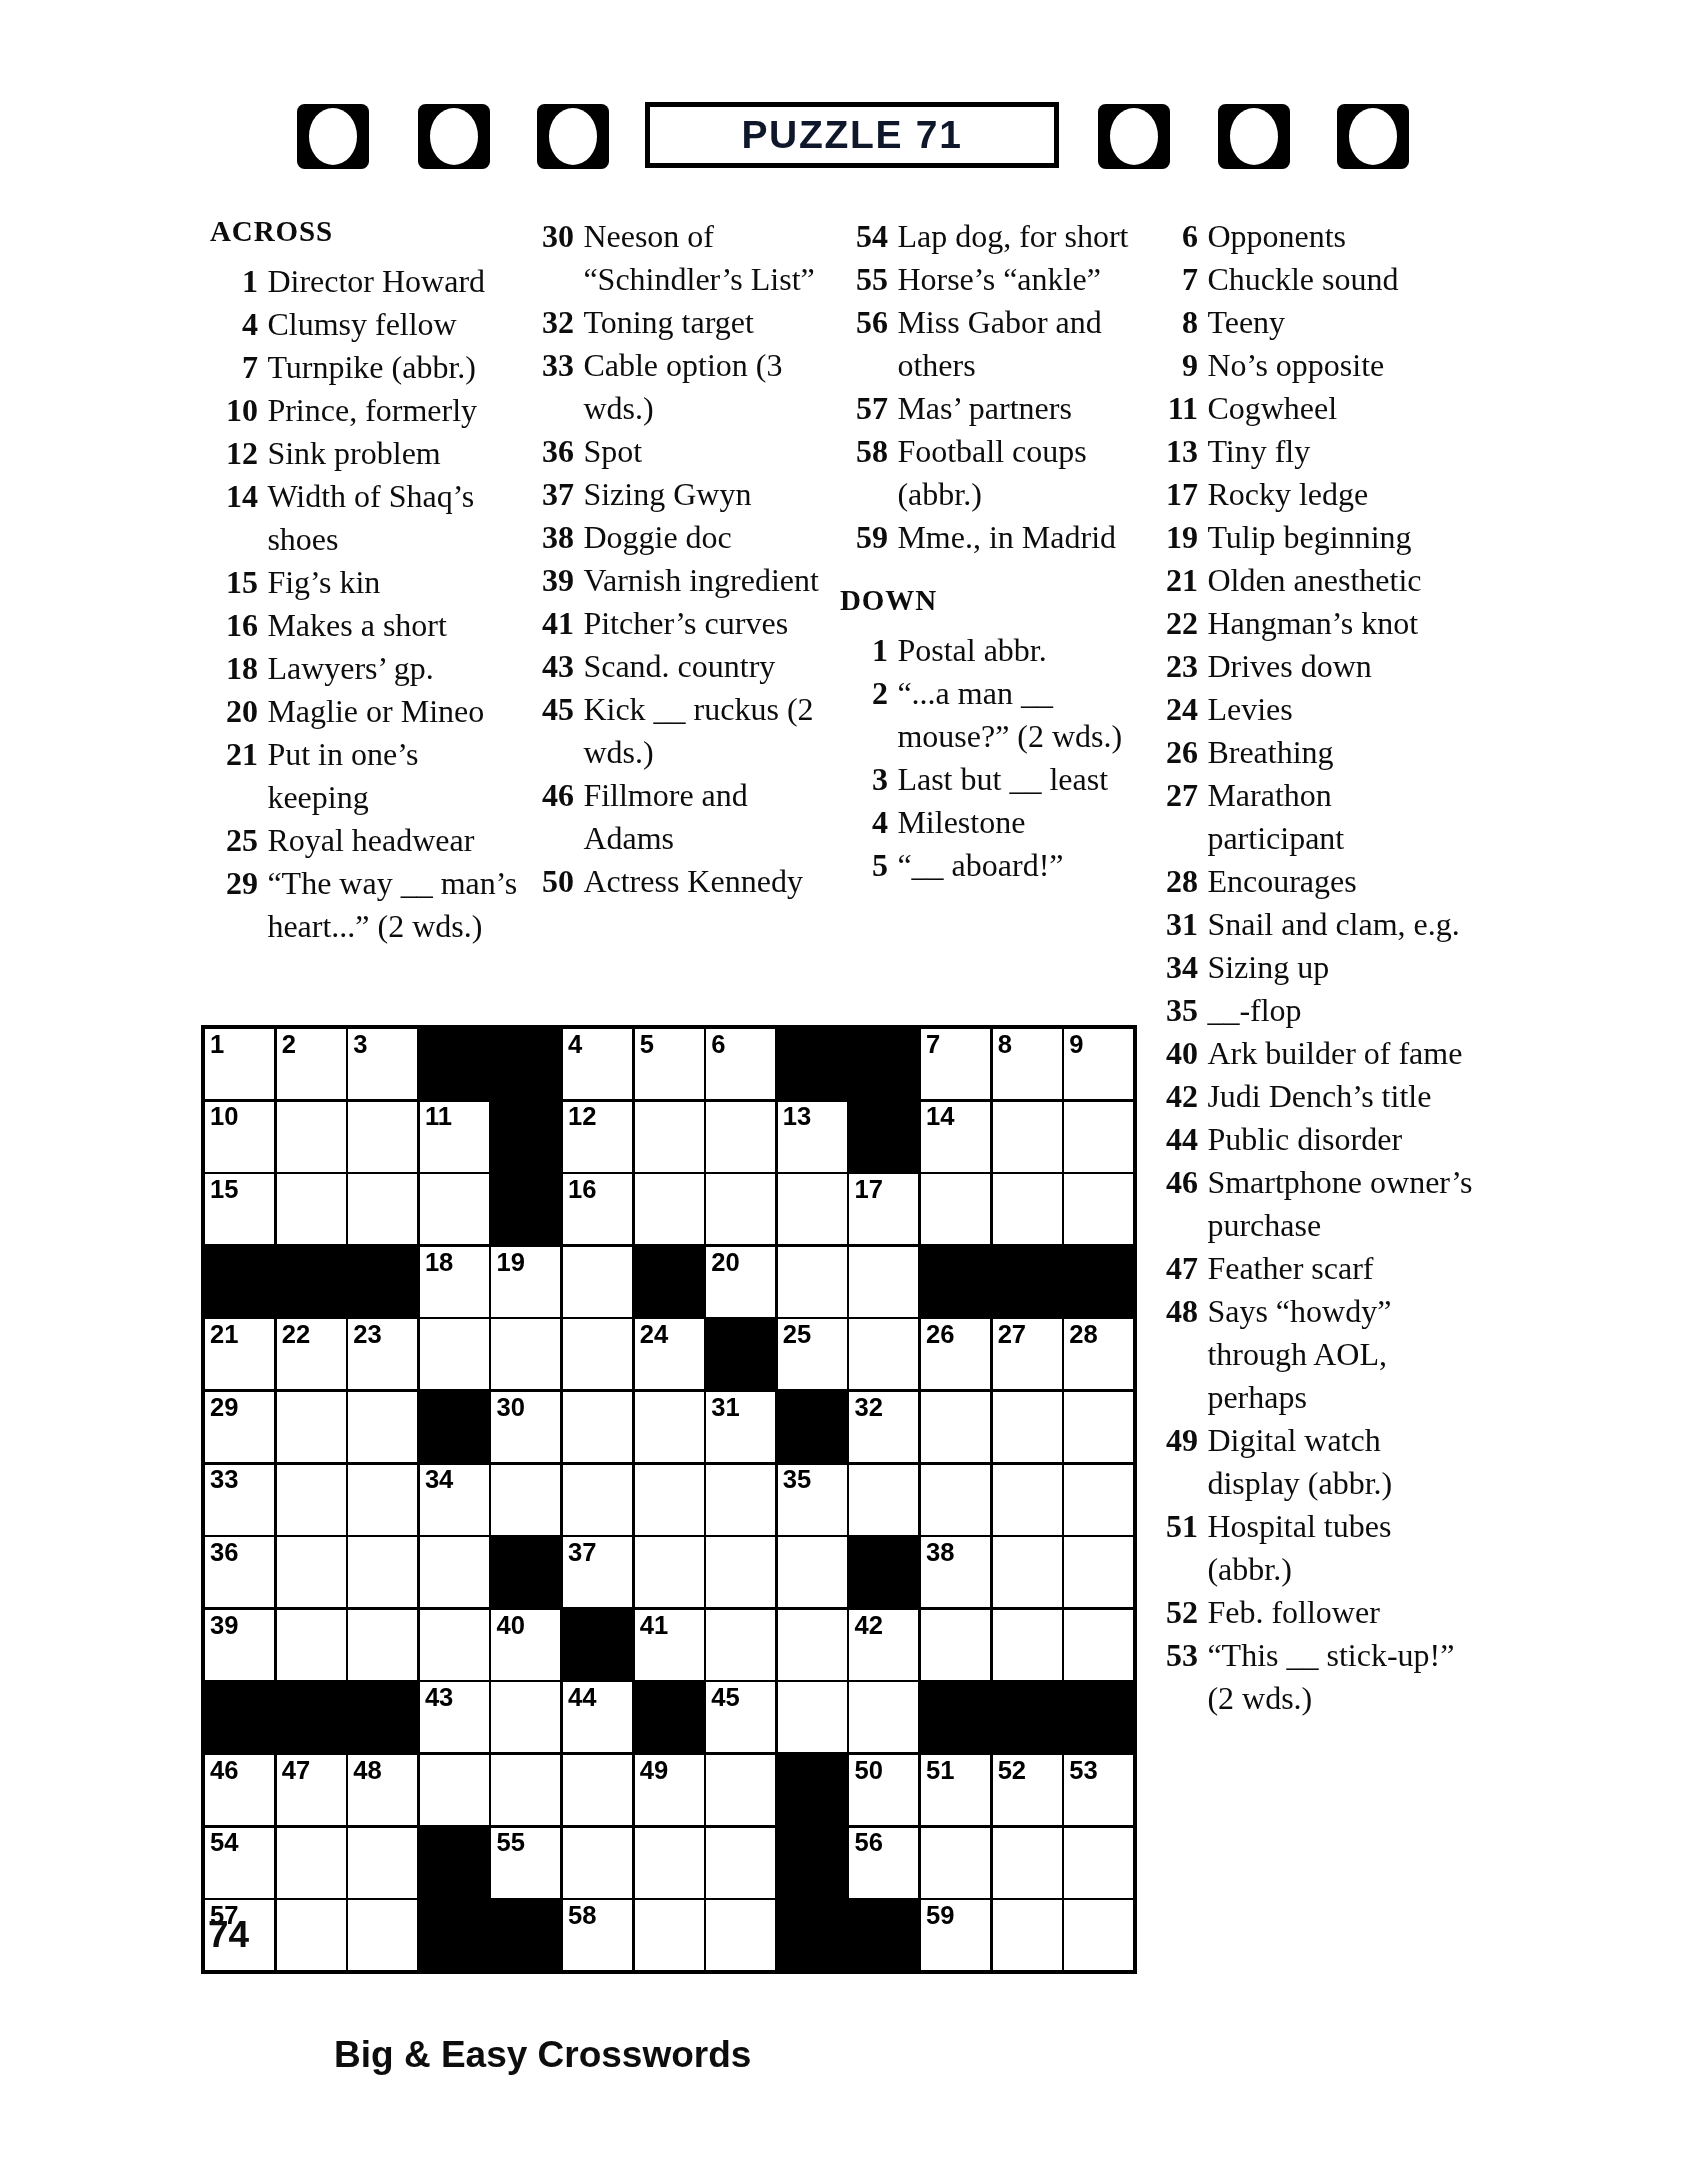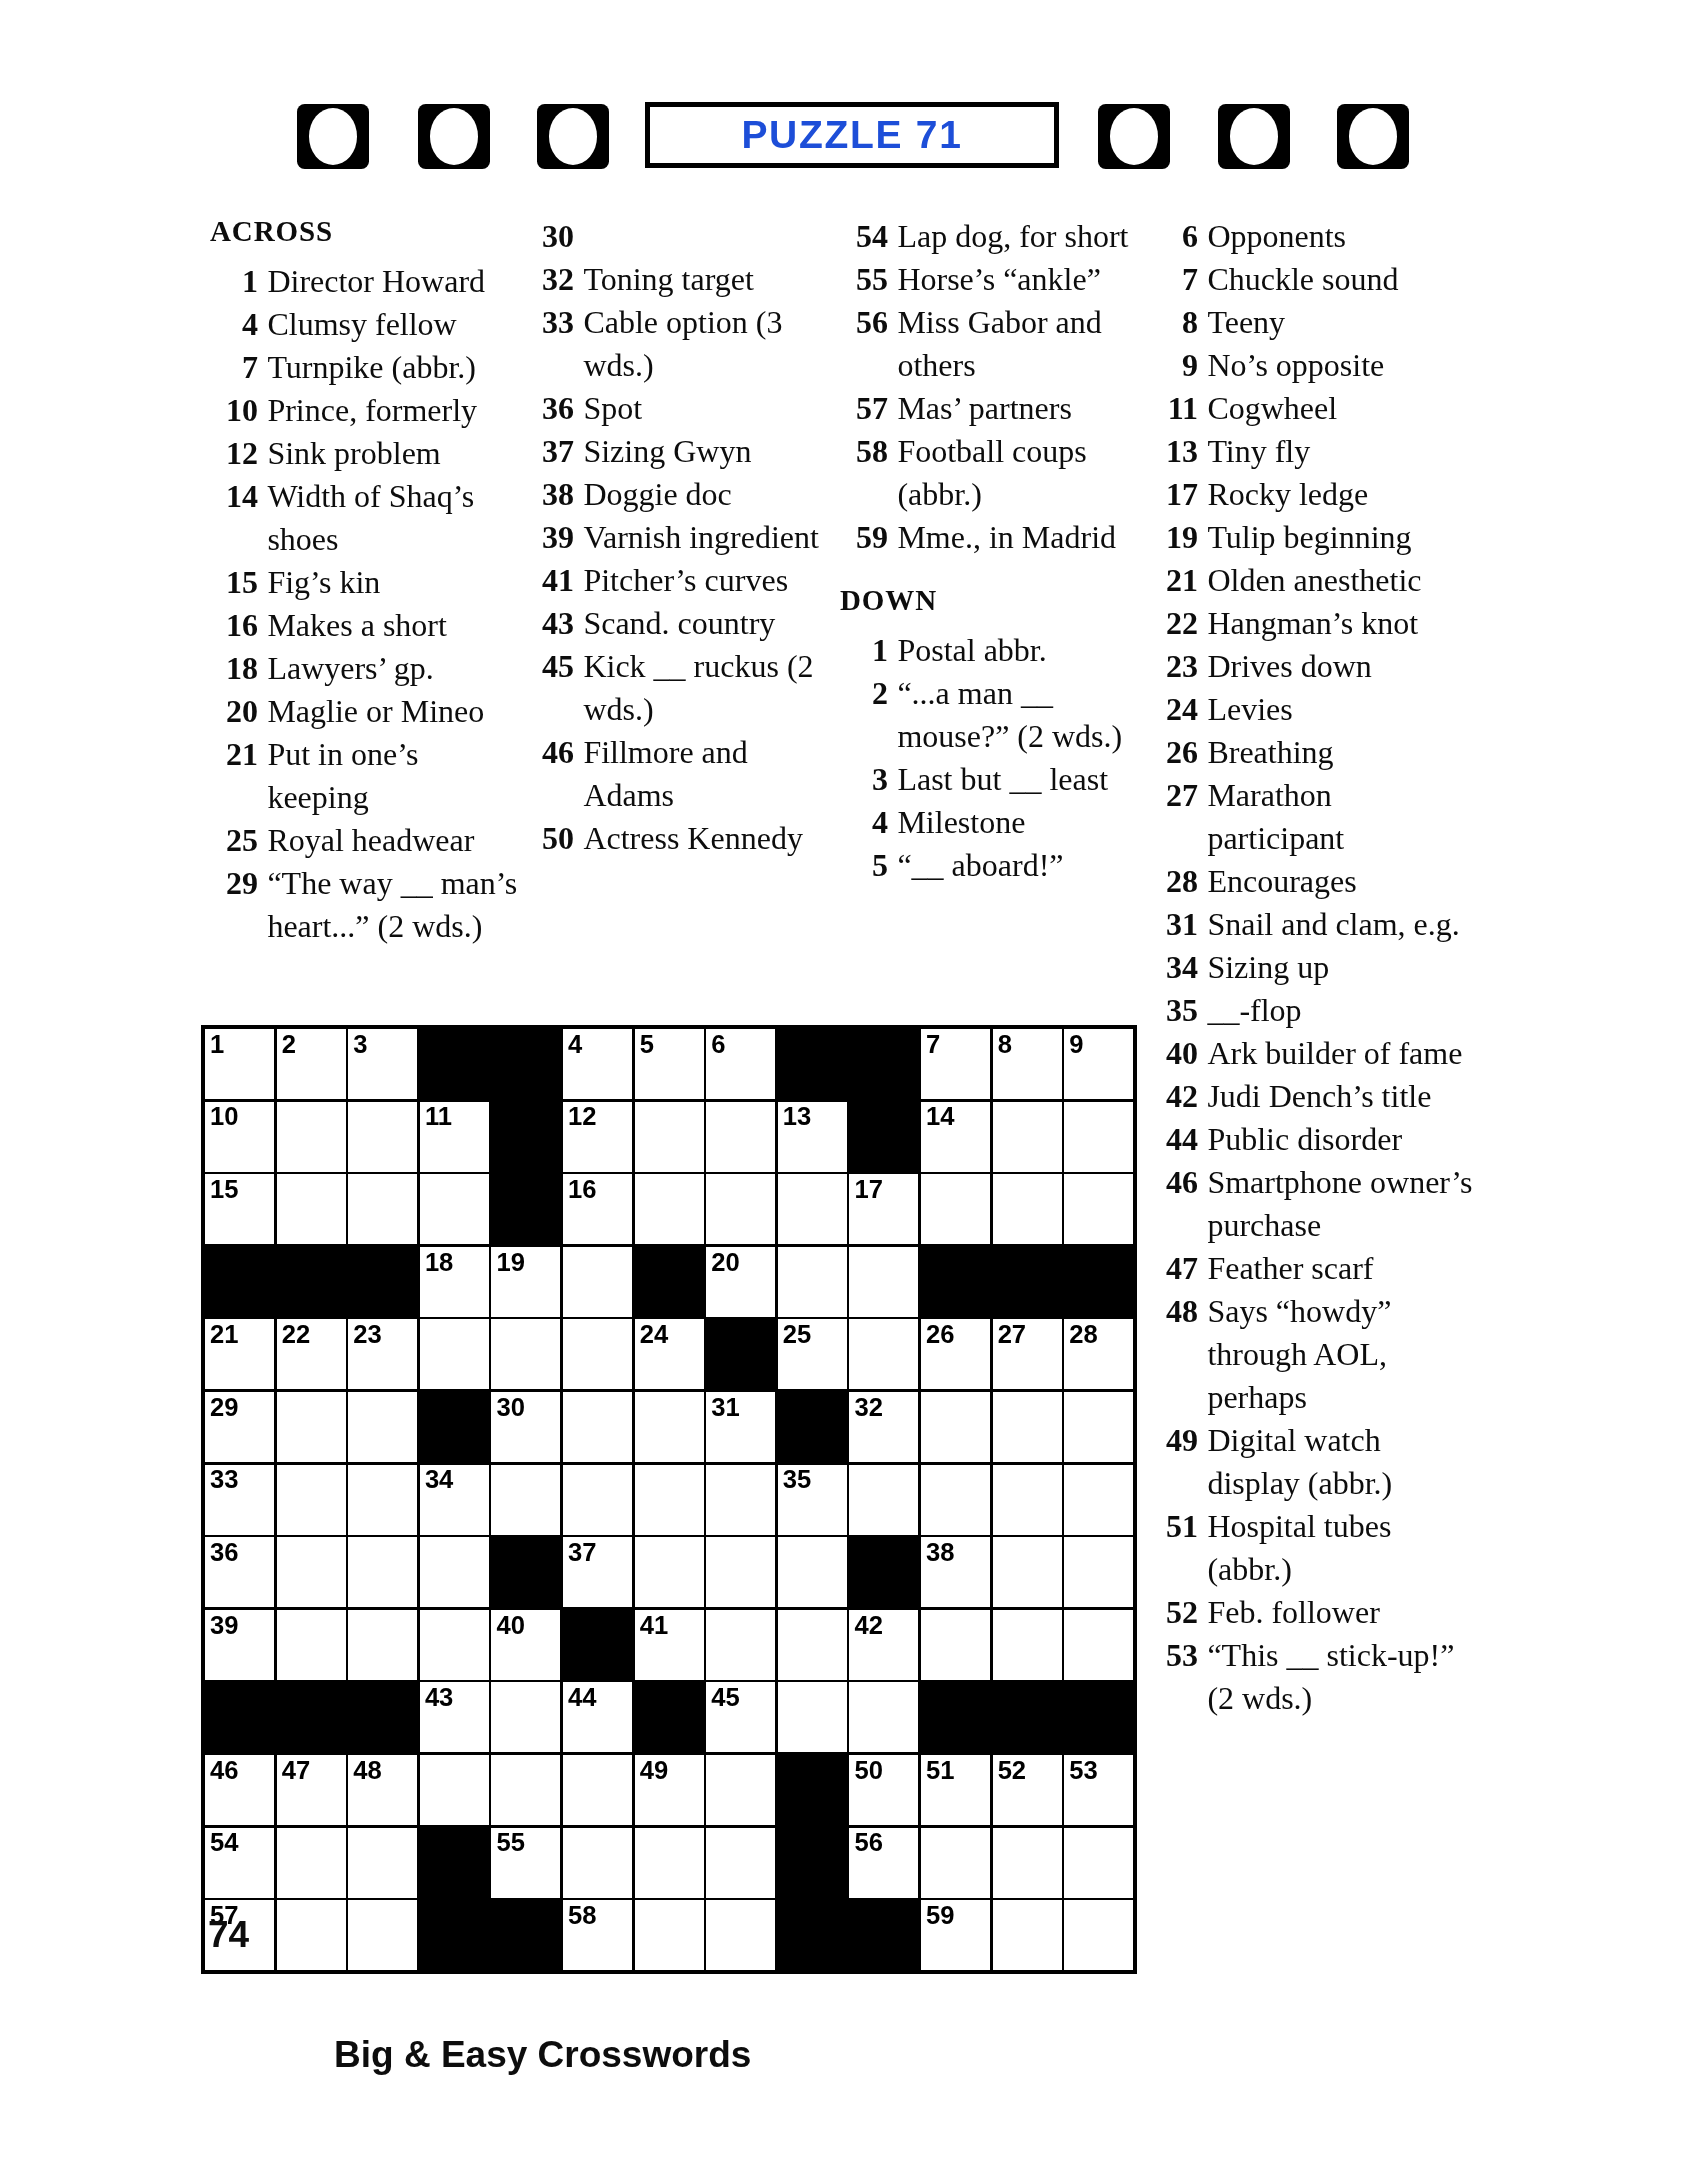--- a/index.html
+++ b/index.html
@@ -10,21 +10,21 @@
   
   .decor{position:absolute;top:104px;width:72px;height:65px;background:#000;border-radius:7.7px;}
   .decor .oval{position:absolute;left:12px;right:12px;top:4.3px;bottom:4.3px;background:#fff;border-radius:50%;}
   .title-box{
     position:absolute;left:645px;top:102px;width:414px;height:66px;
     border:5.1px solid #000;box-sizing:border-box;background:#fff;
     display:flex;align-items:center;justify-content:center;
   }
   .title-text{
     font-family:"Liberation Sans", sans-serif;font-weight:bold;
-    font-size:39px;letter-spacing:1.7px;color:#1d4ed8;text-align:center;
+    font-size:39px;letter-spacing:1.7px;color:#0f172a;text-align:center;
   }
   
   .clue-col{position:absolute;font-size:32px;line-height:43px;}
   .sec-header{font-weight:bold;font-size:29px;letter-spacing:0.9px;margin-bottom:6.8px;}
   .sec-header.down{margin-top:20px;}
   .clue{display:flex;align-items:flex-start;}
   .clue .num{flex:0 0 48px;width:48px;text-align:right;font-weight:bold;margin-right:9.4px;}
   .clue .txt{flex:1 1 auto;}
   #col1{left:210px;top:210px;width:313px;}
   #col2{left:526px;top:215px;width:308px;}
@@ -135,20 +135,21 @@
           <span class="num">29</span>
           <span class="txt">“The way __ man’s heart...” (2 wds.)</span>
         </div>
       </div>
   </div>
 
   <div class="clue-col" id="col2">
     <div id="col2-list">
         <div class="clue">
           <span class="num">30</span>
+          <span class="txt">Neeson of “Schindler’s List”</span>
         </div>
         <div class="clue">
           <span class="num">32</span>
           <span class="txt">Toning target</span>
         </div>
         <div class="clue">
           <span class="num">33</span>
           <span class="txt">Cable option (3 wds.)</span>
         </div>
         <div class="clue">

